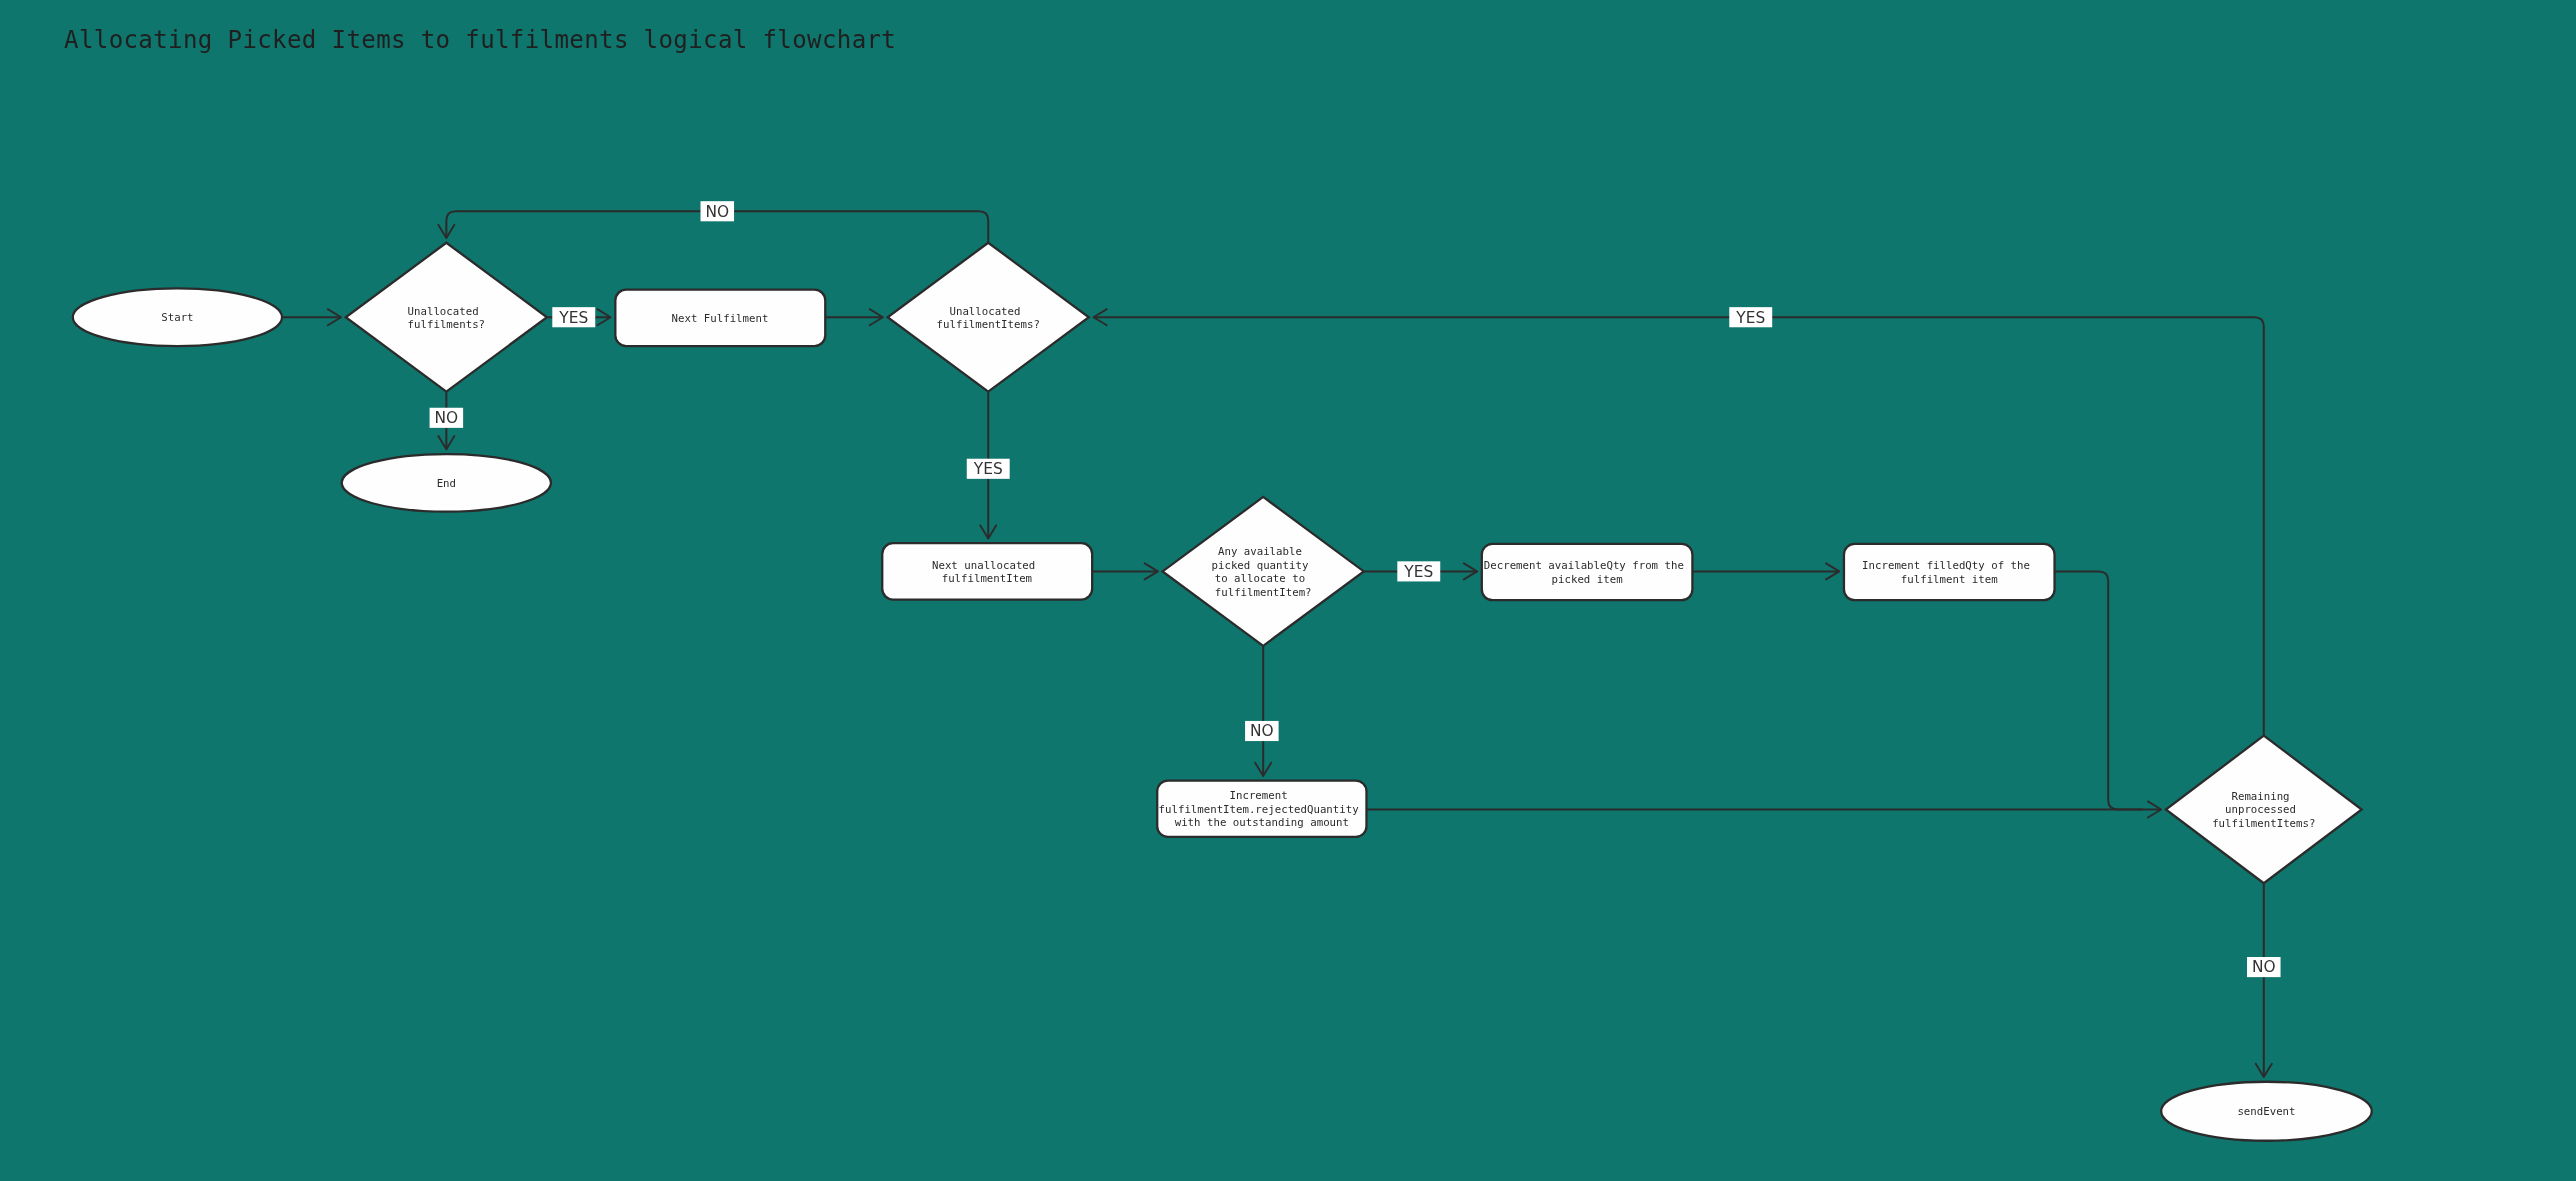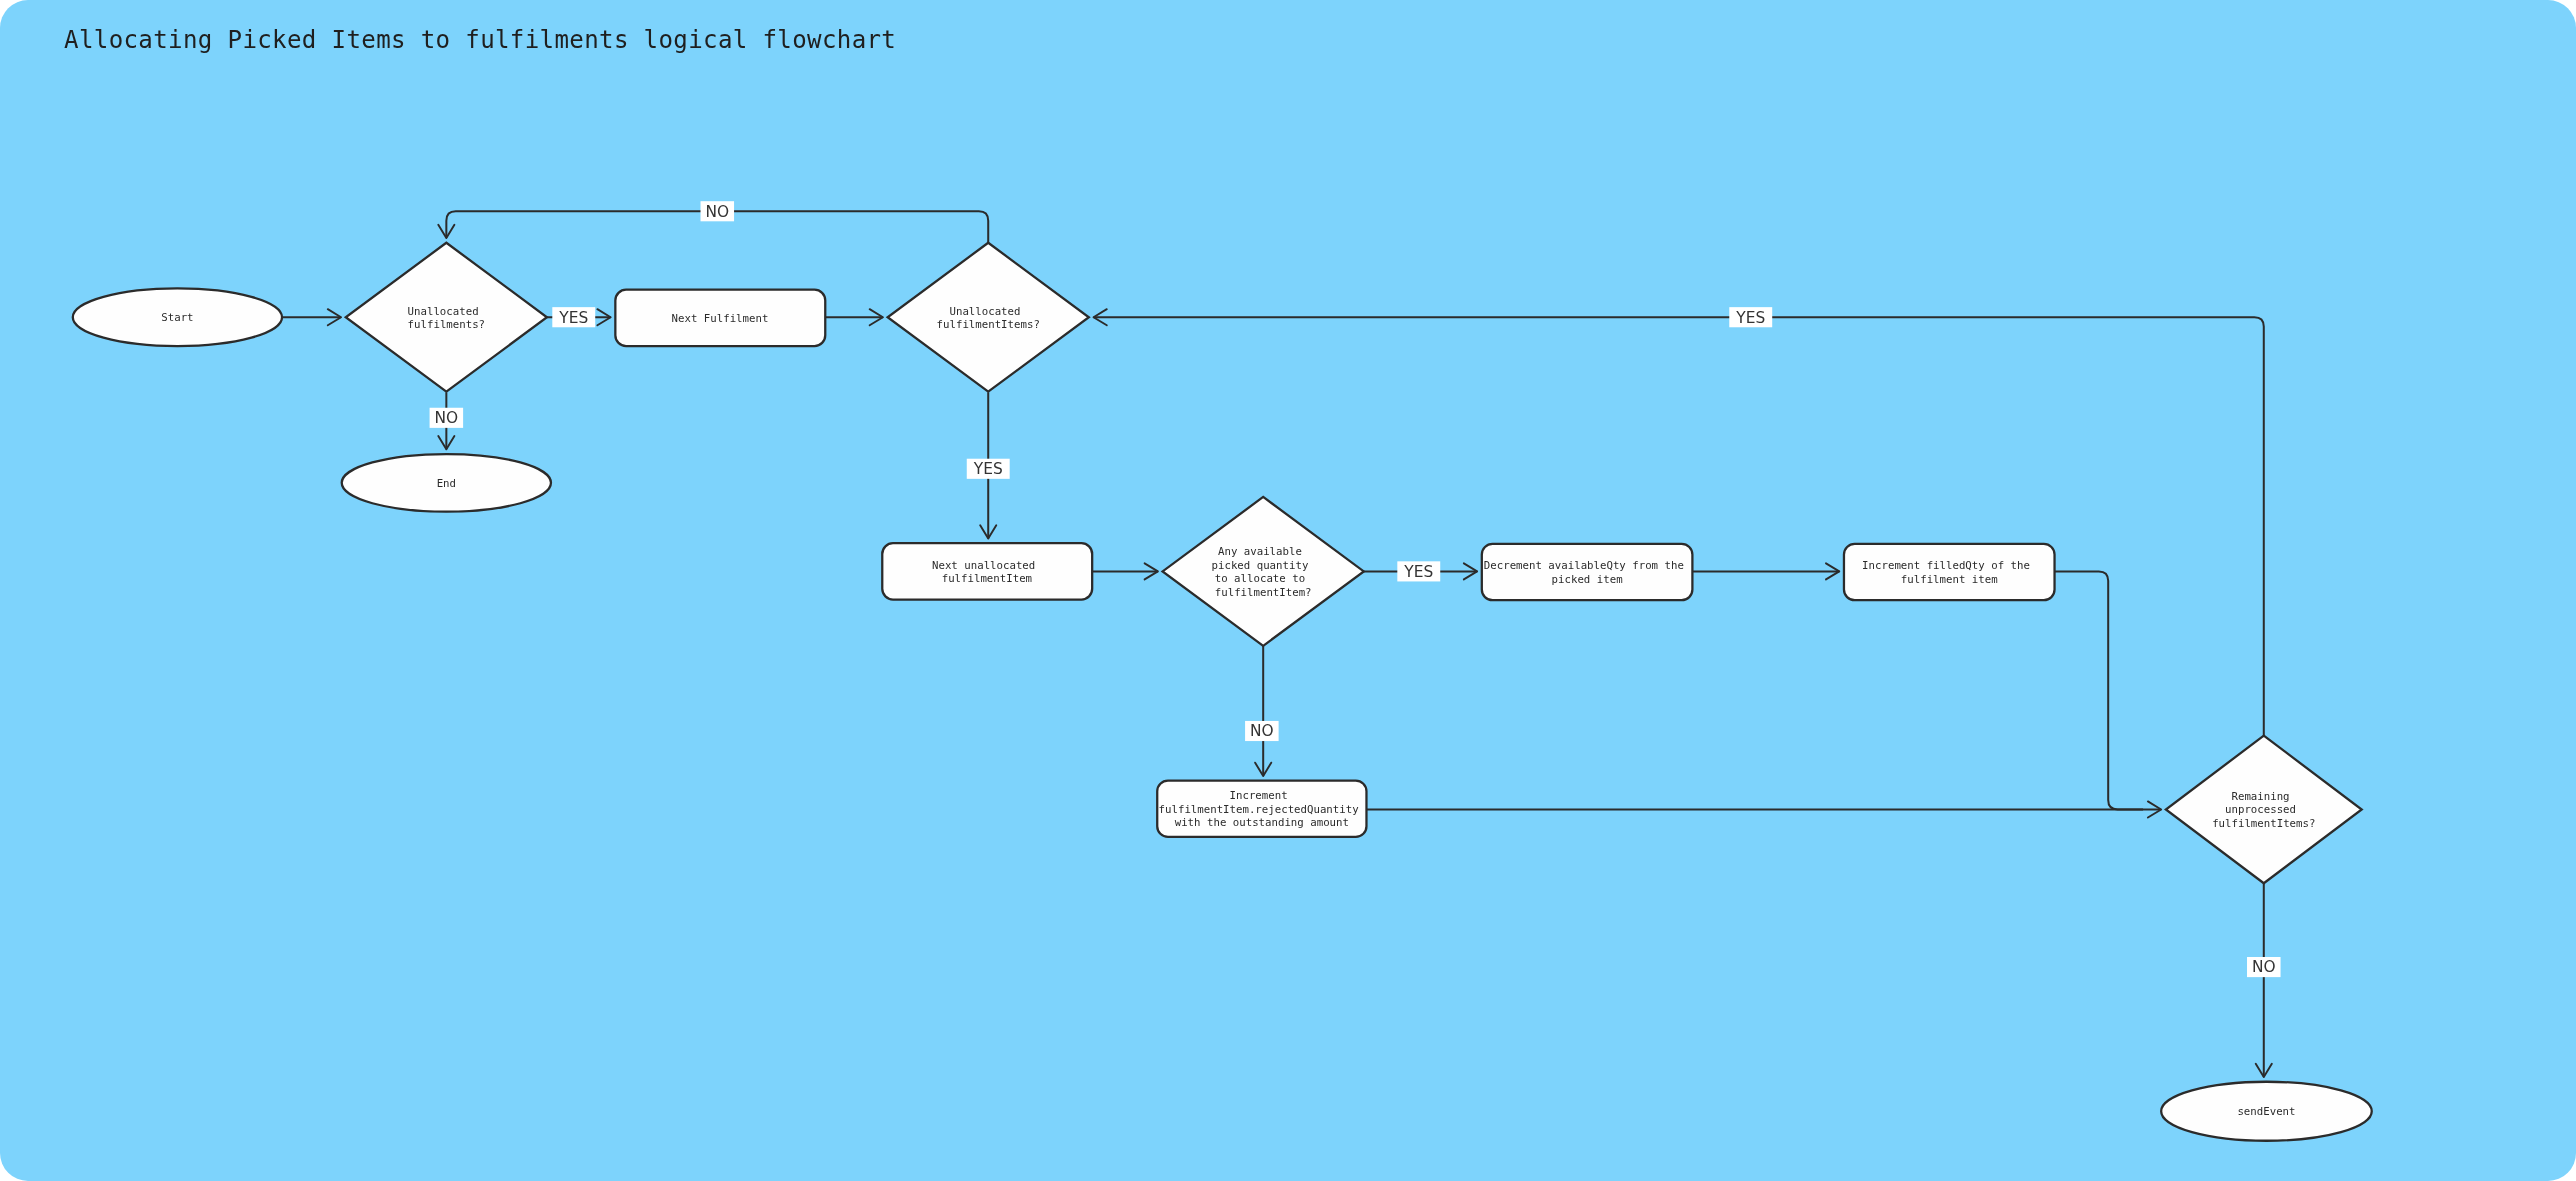--- a/index.html
+++ b/index.html
@@ -7,23 +7,22 @@
     padding: 0;
     background: #ffffff;
     width: 2576px;
     height: 1181px;
     font-family: "DejaVu Sans Mono", monospace;
   }
   #canvas {
     position: relative;
     width: 2576px;
     height: 1181px;
-    background: #7dd3fc;
+    background: #0f766e;
     overflow: hidden;
-    border-radius: 28px;
   }
   svg { display: block; }
   .edge {
     fill: none;
     stroke: #2b2b2b;
     stroke-width: 3;
   }
   .shape {
     fill: #fefefe;
     stroke: #2b2b2b;

